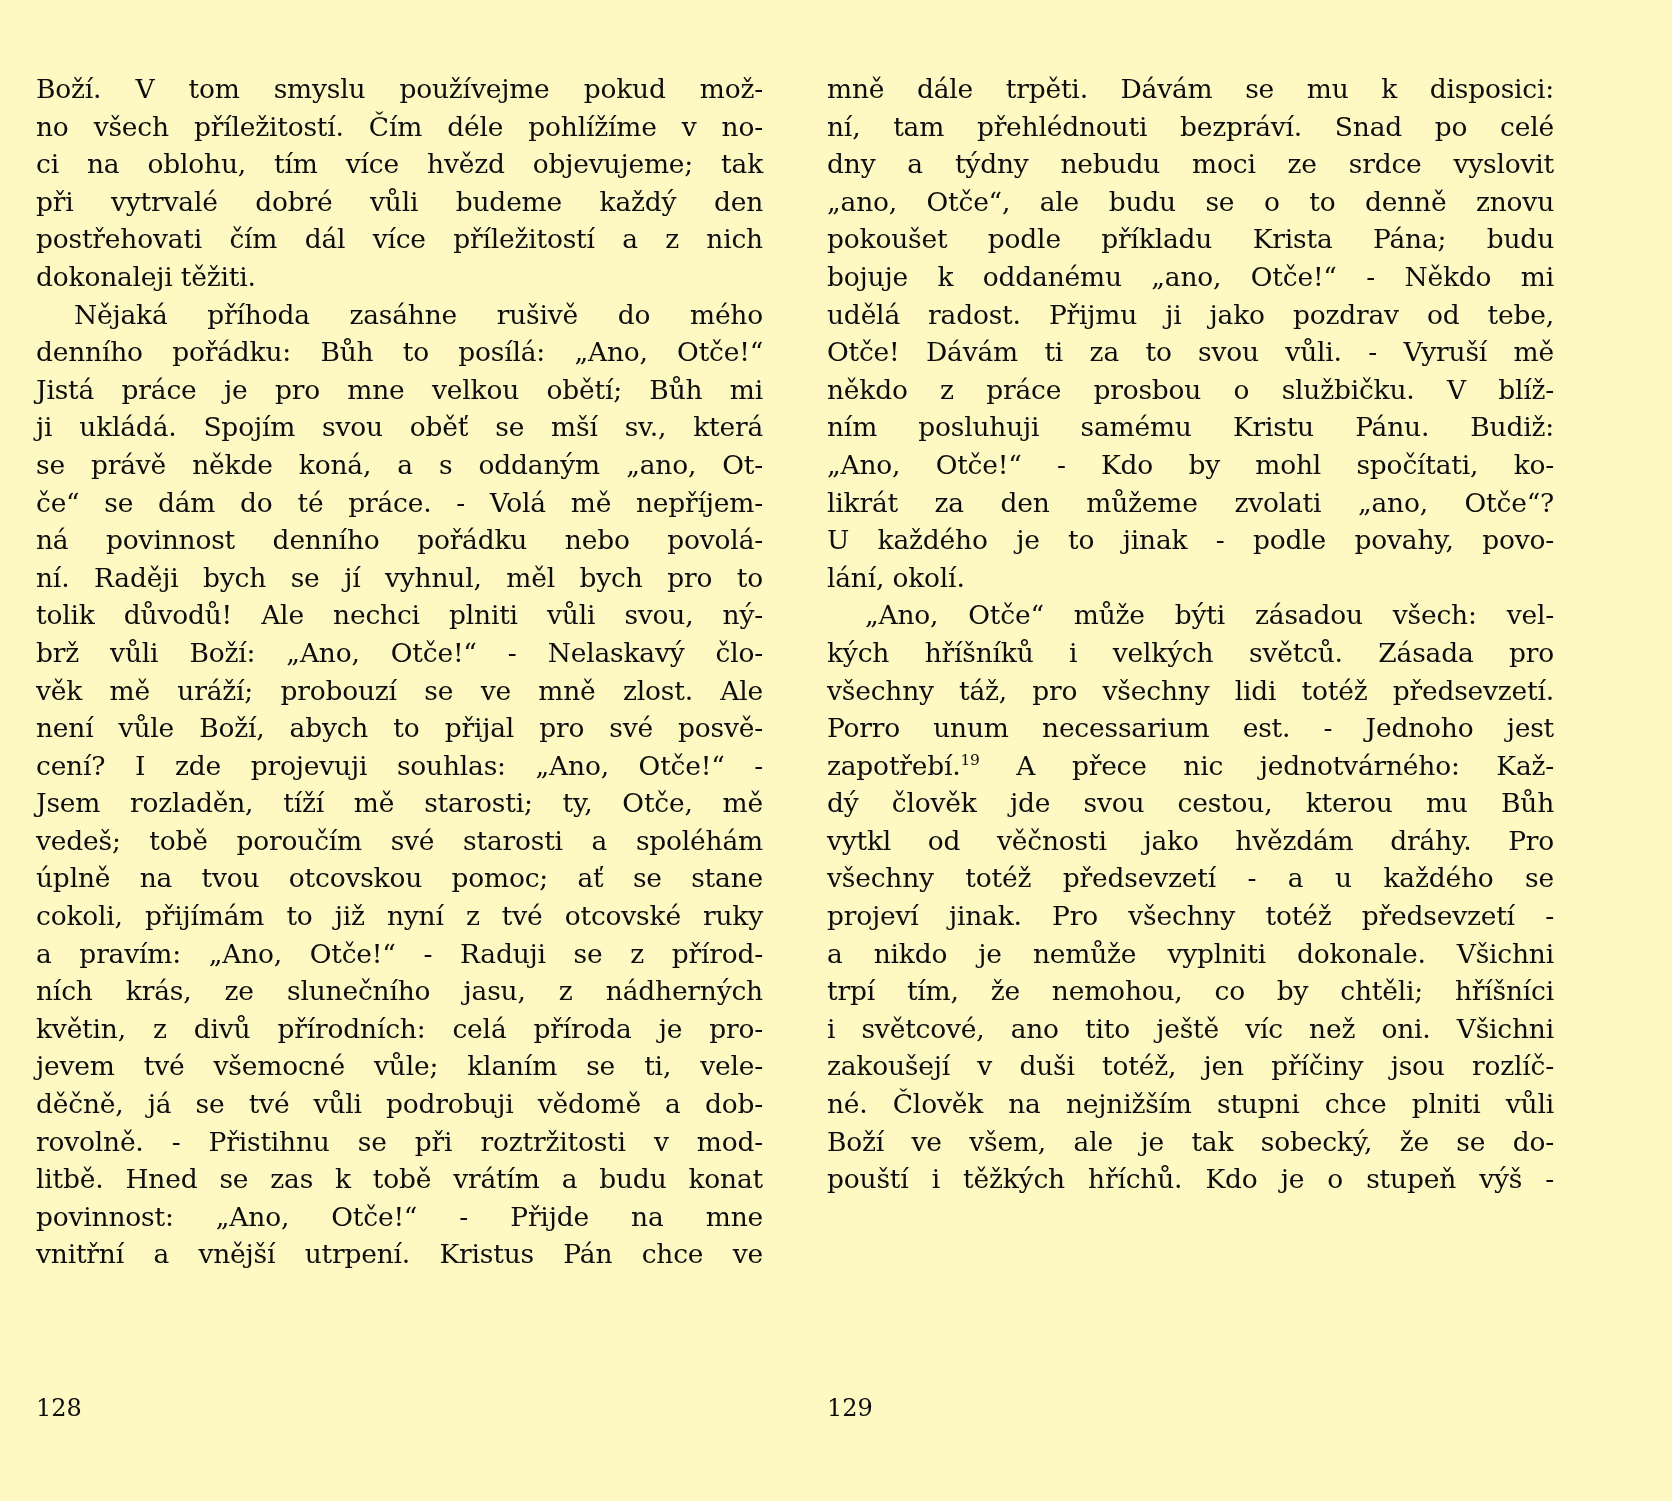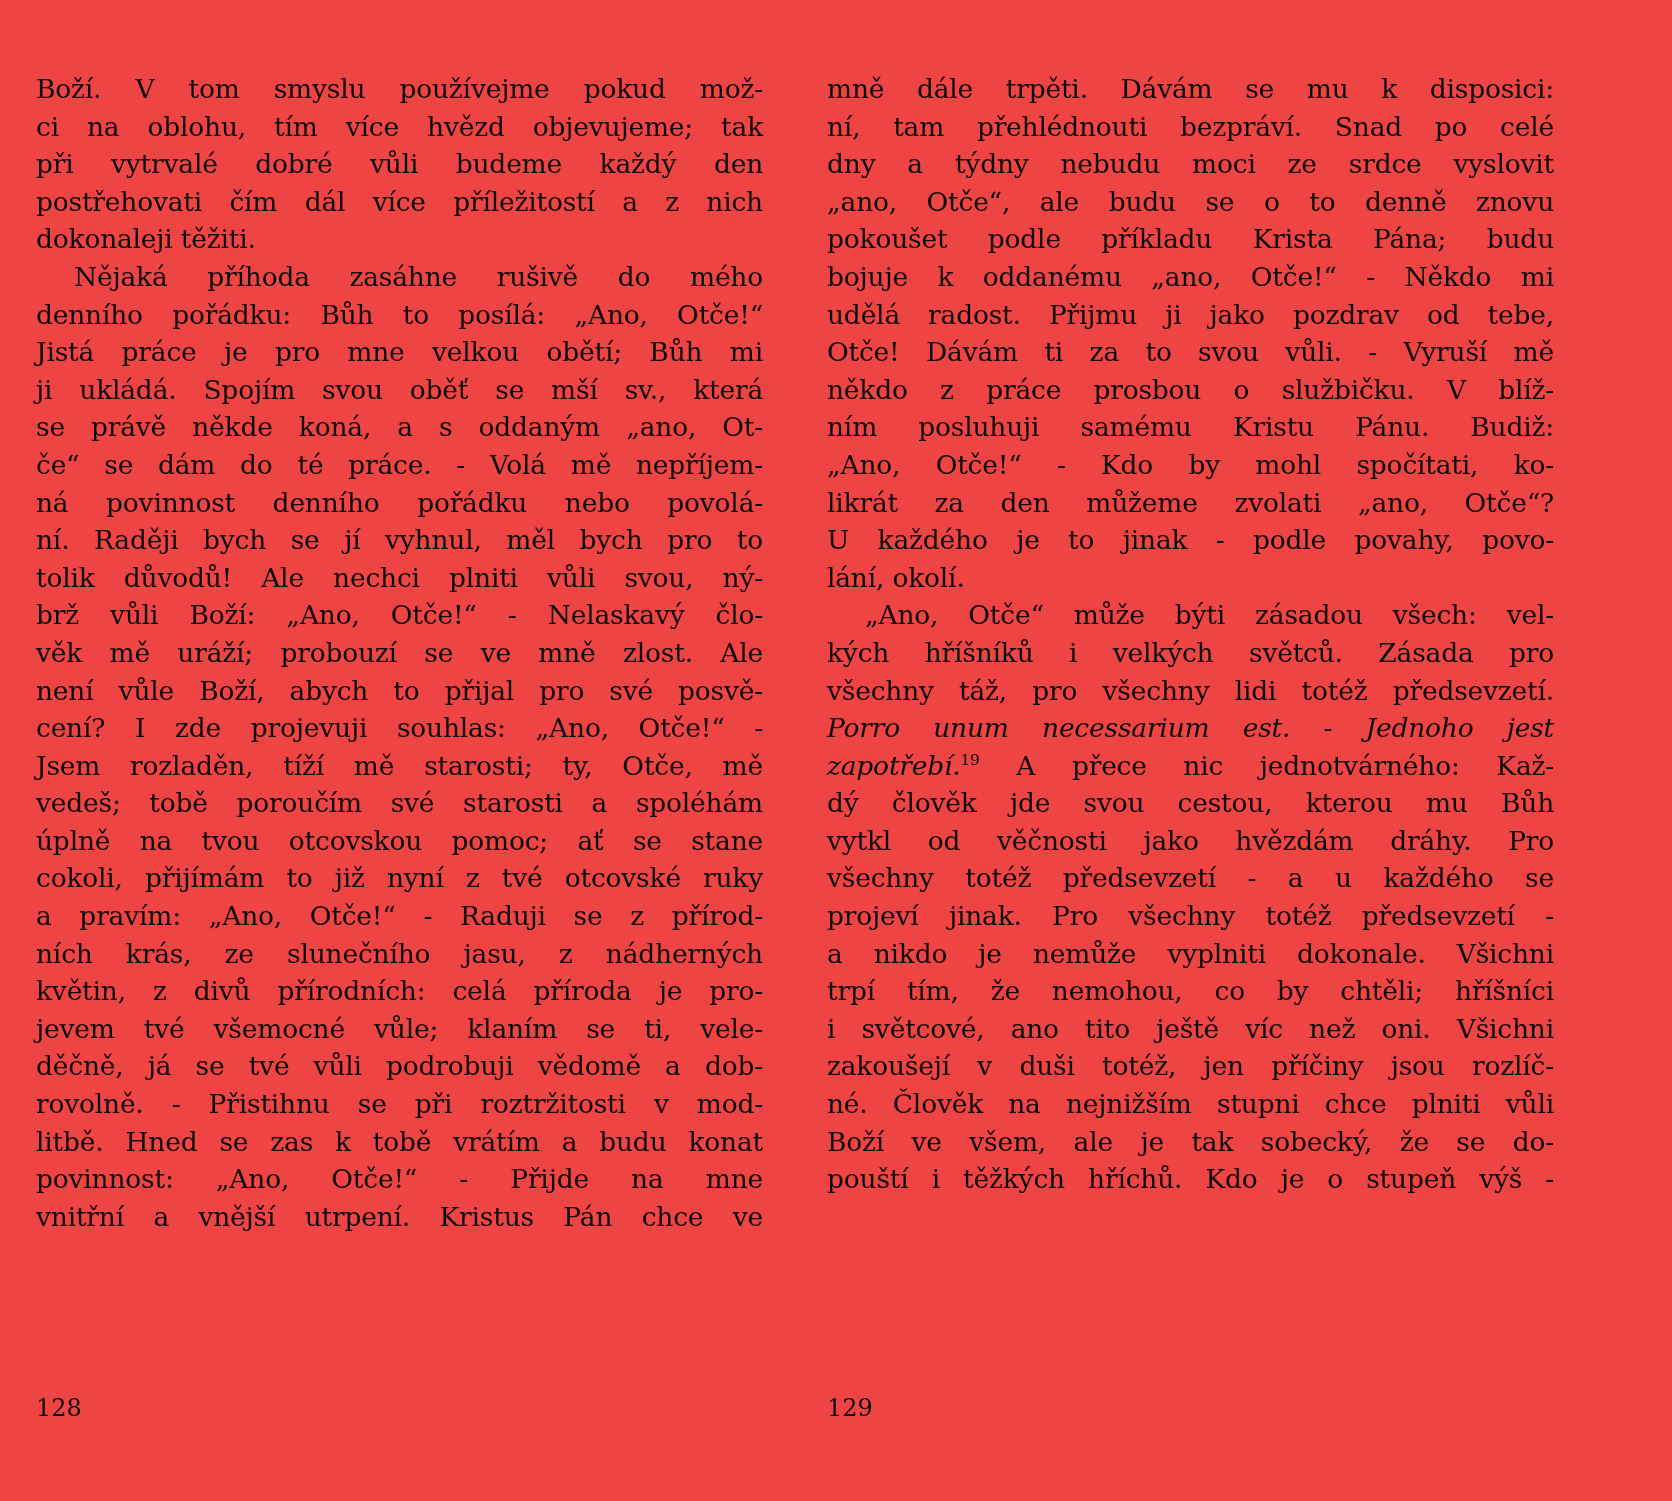--- a/index.html
+++ b/index.html
@@ -4,21 +4,21 @@
 <style>
   html, body {
     margin: 0;
     padding: 0;
     background: #f6f6f4;
   }
   .sheet {
     position: relative;
     width: 1672px;
     height: 1501px;
-    background: #ef4444;
+    background: #fef9c3;
     overflow: hidden;
     font-family: "DejaVu Serif", "Liberation Serif", serif;
     color: #0d0d0d;
   }
   .column {
     position: absolute;
     top: 70px;
     width: 727px;
   }
   .column.left  { left: 36px;  }
@@ -31,41 +31,42 @@
     white-space: nowrap;
     text-align: justify;
     text-align-last: justify;
   }
   .line.para-end {
     text-align-last: left;
   }
   .line.indent {
     padding-left: 38px;
   }
-  .italic { font-style: italic; }
+  .italic { }
   sup.fnref {
     font-size: 0.58em;
     vertical-align: super;
     line-height: 0;
   }
   .pageno {
     position: absolute;
     top: 1388px;
     font-size: 24px;
     line-height: 40px;
   }
   .pageno.left  { left: 36px; }
   .pageno.right { left: 827px; width: 727px; }
 </style>
 </head>
 <body>
 
 <div class="sheet">
   <div class="column left" id="col-left">
       <div class="line"><span>Boží. V tom smyslu používejme pokud mož-</span></div>
+      <div class="line"><span>no všech příležitostí. Čím déle pohlížíme v no-</span></div>
       <div class="line"><span>ci na oblohu, tím více hvězd objevujeme; tak</span></div>
       <div class="line"><span>při vytrvalé dobré vůli budeme každý den</span></div>
       <div class="line"><span>postřehovati čím dál více příležitostí a z nich</span></div>
       <div class="line para-end"><span>dokonaleji těžiti.</span></div>
       <div class="line indent"><span>Nějaká příhoda zasáhne rušivě do mého</span></div>
       <div class="line"><span>denního pořádku: Bůh to posílá: „Ano, Otče!“</span></div>
       <div class="line"><span>Jistá práce je pro mne velkou obětí; Bůh mi</span></div>
       <div class="line"><span>ji ukládá. Spojím svou oběť se mší sv., která</span></div>
       <div class="line"><span>se právě někde koná, a s oddaným „ano, Ot-</span></div>
       <div class="line"><span>če“ se dám do té práce. - Volá mě nepříjem-</span></div>

